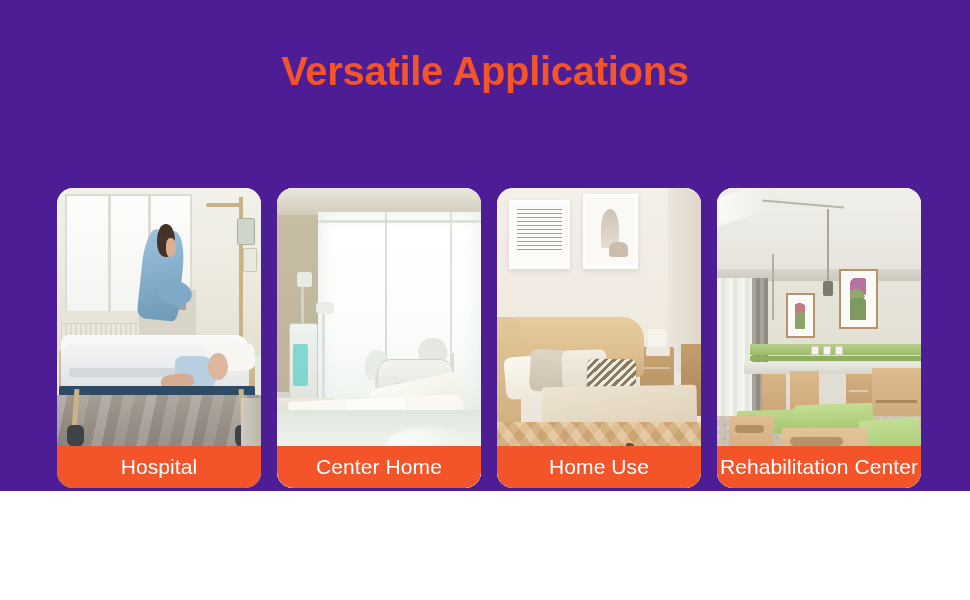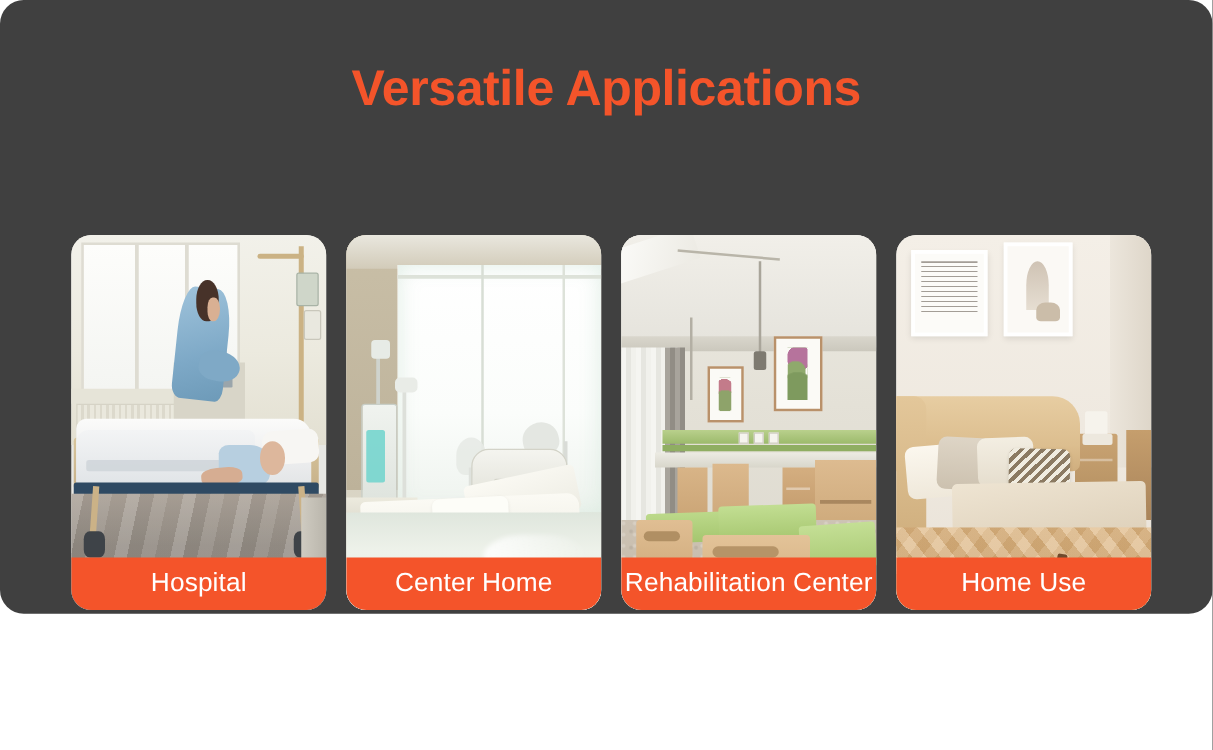--- a/index.html
+++ b/index.html
@@ -10,22 +10,21 @@
     background: #ffffff;
     font-family: "Liberation Sans", sans-serif;
     overflow: hidden;
     position: relative;
   }
 
   .page {
     width: 970px;
     height: 491px;
     position: relative;
-    background: #404040;
-    border-radius: 19px;
+    background: #4c1d95;
   }
 
   .page-title {
     position: absolute;
     top: 47px;
     left: 0;
     width: 970px;
     text-align: center;
     font-size: 40px;
     font-weight: bold;
@@ -711,20 +710,49 @@
         <div class="n-mattress"></div>
         <div class="n-pillow"></div>
         <div class="n-railing"></div>
         <div class="n-underframe"></div>
         <div class="n-caster1"></div>
         <div class="n-caster2"></div>
         <div class="n-floor"></div>
         <div class="n-floor-reflect"></div>
       </div>
       <div class="card-label">Center Home</div>
+    </div>
+
+    <div class="card">
+      <div class="card-scene">
+        <div class="hu-wall"></div>
+        <div class="hu-wall-right"></div>
+        <div class="hu-frame1"></div>
+        <div class="hu-frame1-lines"></div>
+        <div class="hu-frame2"></div>
+        <div class="hu-frame2-arch"></div>
+        <div class="hu-frame2-obj"></div>
+        <div class="hu-nightstand2"></div>
+        <div class="hu-nightstand"></div>
+        <div class="hu-ns-item"></div>
+        <div class="hu-ns-item2"></div>
+        <div class="hu-headboard"></div>
+        <div class="hu-headboard-side"></div>
+        <div class="hu-pillow1"></div>
+        <div class="hu-pillow2"></div>
+        <div class="hu-pillow3"></div>
+        <div class="hu-pillow-chev"></div>
+        <div class="hu-bedsheet"></div>
+        <div class="hu-duvet"></div>
+        <div class="hu-bedbase"></div>
+        <div class="hu-leg2"></div>
+        <div class="hu-floor"></div>
+        <div class="hu-leg"></div>
+      </div>
+      <div class="card-label">Home Use</div>
     </div>
 
     <div class="card">
       <div class="card-scene">
         <div class="r-wall"></div>
         <div class="r-ceiling"></div>
         <div class="r-ceiling-light"></div>
         <div class="r-ceiling-beam"></div>
         <div class="r-track"></div>
         <div class="r-hoist-wire"></div>
@@ -753,43 +781,14 @@
         <div class="r-bedleg"></div>
         <div class="r-panel1"></div>
         <div class="r-panel1-slot"></div>
         <div class="r-panel2"></div>
         <div class="r-panel2-slot"></div>
         <div class="r-panel2-label"></div>
       </div>
       <div class="card-label">Rehabilitation Center</div>
     </div>
 
-    <div class="card">
-      <div class="card-scene">
-        <div class="hu-wall"></div>
-        <div class="hu-wall-right"></div>
-        <div class="hu-frame1"></div>
-        <div class="hu-frame1-lines"></div>
-        <div class="hu-frame2"></div>
-        <div class="hu-frame2-arch"></div>
-        <div class="hu-frame2-obj"></div>
-        <div class="hu-nightstand2"></div>
-        <div class="hu-nightstand"></div>
-        <div class="hu-ns-item"></div>
-        <div class="hu-ns-item2"></div>
-        <div class="hu-headboard"></div>
-        <div class="hu-headboard-side"></div>
-        <div class="hu-pillow1"></div>
-        <div class="hu-pillow2"></div>
-        <div class="hu-pillow3"></div>
-        <div class="hu-pillow-chev"></div>
-        <div class="hu-bedsheet"></div>
-        <div class="hu-duvet"></div>
-        <div class="hu-bedbase"></div>
-        <div class="hu-leg2"></div>
-        <div class="hu-floor"></div>
-        <div class="hu-leg"></div>
-      </div>
-      <div class="card-label">Home Use</div>
-    </div>
-
   </div>
 </div>
 
 </body></html>

